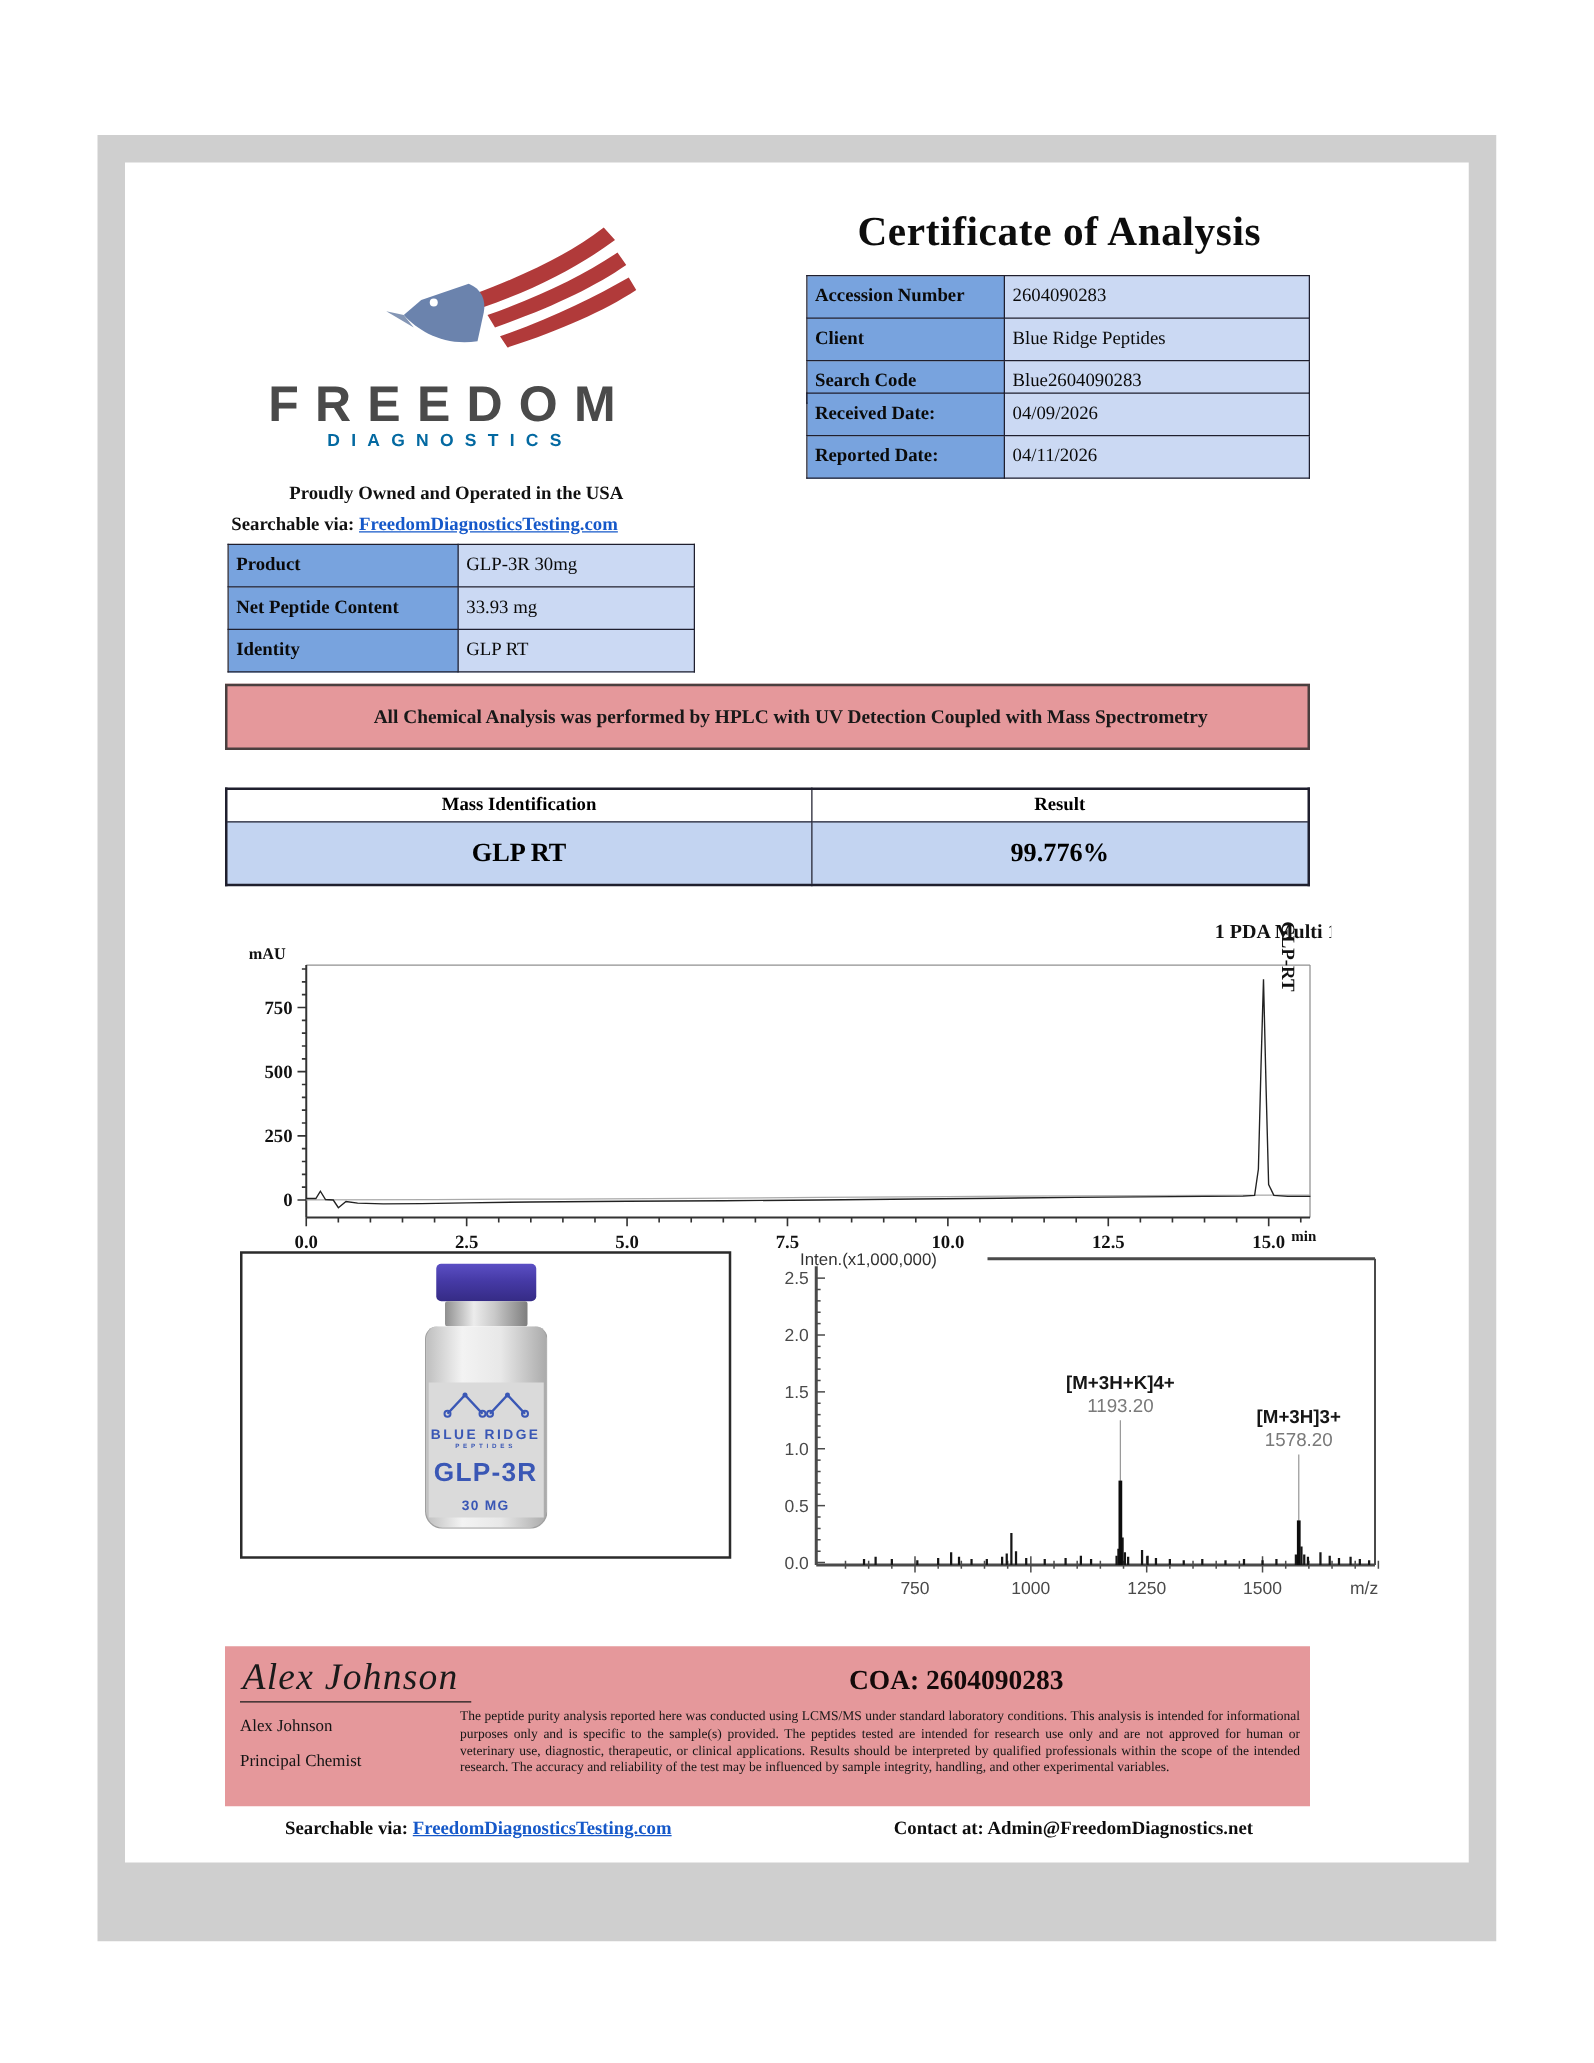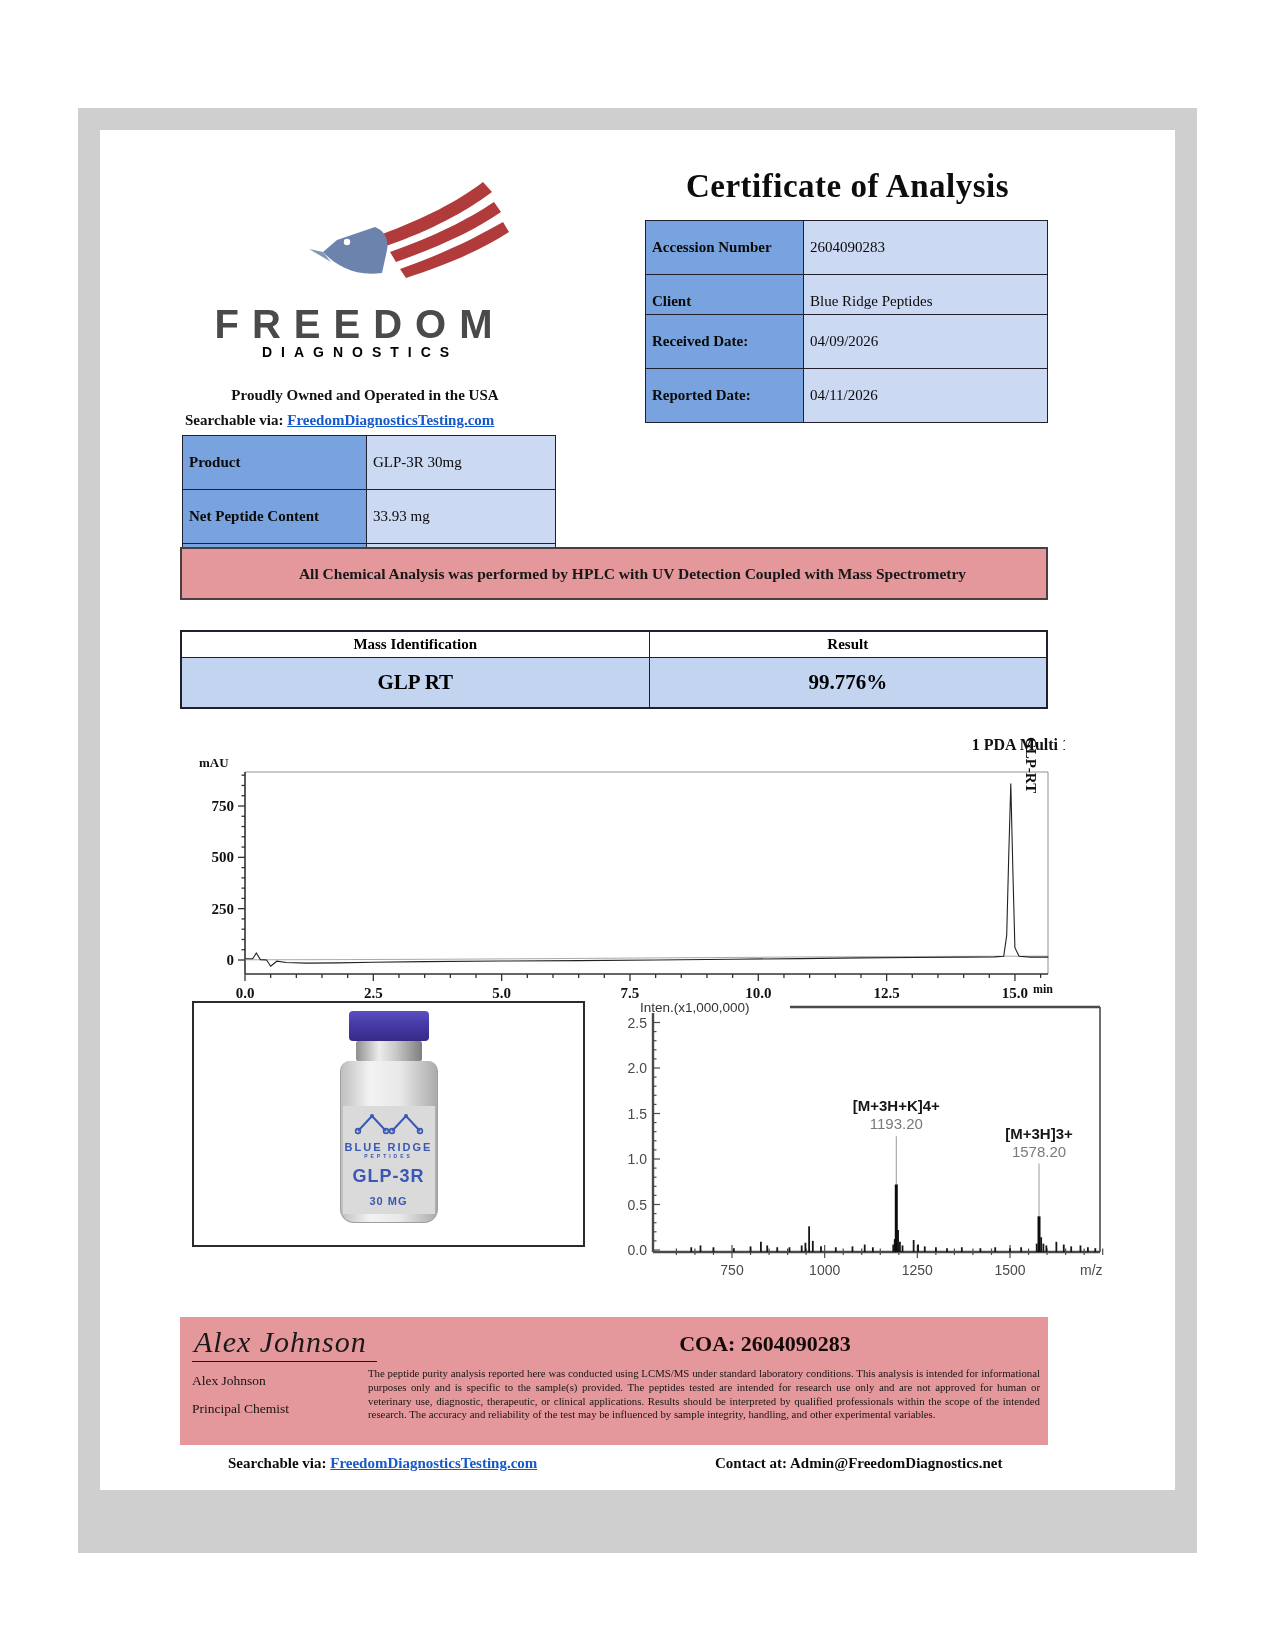--- a/index.html
+++ b/index.html
@@ -3,29 +3,29 @@
 <meta charset="utf-8">
 <style>
   * { margin:0; padding:0; box-sizing:border-box; }
   html,body { width:1275px; height:1650px; background:#ffffff; font-family:"Liberation Serif", serif; }
   .matte { position:absolute; left:78px; top:108px; width:1119px; height:1445px; background:#cfcfcf; }
   .sheet { position:absolute; left:100px; top:130px; width:1075px; height:1360px; background:#ffffff; }
   .abs { position:absolute; }
 
   
   .brand-name { font-family:"Liberation Sans", sans-serif; font-weight:bold; font-size:40px; letter-spacing:13px; color:#4a4a4a; text-align:center; }
-  .brand-sub  { font-family:"Liberation Sans", sans-serif; font-weight:bold; font-size:14px; letter-spacing:9px; color:#000000; text-align:center; }
+  .brand-sub  { font-family:"Liberation Sans", sans-serif; font-weight:bold; font-size:14px; letter-spacing:9px; color:#0369a1; text-align:center; }
   .tagline { font-weight:bold; font-size:15px; color:#111; text-align:center; }
   .searchline { font-weight:bold; font-size:15px; color:#111; }
   .searchline a { color:#1558c9; }
 
   .doc-title { font-size:33px; font-weight:bold; color:#0d0d0d; text-align:center; letter-spacing:0.5px; }
 
   table.coa { border-collapse:collapse; table-layout:fixed; }
-  table.coa td { border:1.5px solid #1f1f2e; font-size:15px; padding:18px 6px; height:16px; vertical-align:middle; }
+  table.coa td { border:1.5px solid #1f1f2e; font-size:15px; padding:8px 6px; height:16px; vertical-align:middle; }
   table.coa td.lbl { background:#78a3de; font-weight:bold; color:#0a0a0a; }
   table.coa td.val { background:#cbd9f3; color:#0a0a0a; }
 
   .banner { background:#e5989b; border:2px solid #4a3f3f; display:flex; align-items:center; justify-content:center;
             font-weight:bold; font-size:15.5px; color:#181818; text-align:center;padding-left:37px; }
 
   table.mass { border-collapse:collapse; table-layout:fixed; }
   table.mass td { border:1.5px solid #1f1f2e; text-align:center; vertical-align:middle; }
   table.mass tr.hdr td { background:#ffffff; font-weight:bold; font-size:15px; height:26px; }
   table.mass tr.dat td { background:#c3d4f1; font-weight:bold; font-size:21px; height:51px; }
@@ -33,21 +33,21 @@
   .vial-box { border:2px solid #2b2b2b; background:#fff; }
   .vial { position:absolute; left:50%; transform:translateX(-50%); top:8px; width:120px; }
   .vial-cap { width:80px; height:30px; margin:0 auto; border-radius:4px; background:linear-gradient(180deg,#5b4fc4 0%,#463aa6 45%,#352b85 100%); }
   .vial-crimp { width:66px; height:20px; margin:0 auto; background:linear-gradient(90deg,#8f8f8f,#ececec 35%,#c9c9c9 60%,#7e7e7e); border-radius:2px; }
   .vial-body { position:relative; width:98px; height:162px; margin:0 auto; border:1px solid #9f9f9f; border-top:none;
                border-radius:10px 10px 14px 14px; background:linear-gradient(90deg,#bfbfbf,#f3f3f3 30%,#e8e8e8 62%,#ababab); }
   .vial-label { position:absolute; left:2px; right:2px; bottom:8px; height:108px; background:#dadada; text-align:center;
                 color:#3a57b5; font-family:"Liberation Sans", sans-serif; }
   .vl-brand { font-size:11px; font-weight:bold; letter-spacing:2px; margin-top:2px; }
   .vl-sub { font-size:5px; font-weight:bold; letter-spacing:3px; }
-  .vl-prod { font-size:18px; font-weight:bold; letter-spacing:1px; margin-top:7px; }
+  .vl-prod { font-size:21px; font-weight:bold; letter-spacing:1px; margin-top:7px; }
   .vl-dose { font-size:11px; font-weight:bold; letter-spacing:1px; margin-top:8px; }
 
   .footer-banner { background:#e5989b;padding-left:32px; }
   .signature { font-style:italic; font-size:30px; color:#1a1a1a; border-bottom:1.5px solid #1a1a1a; display:inline-block; padding:0 10px 2px 2px; letter-spacing:1px; }
   .coa-line { font-weight:bold; font-size:22px; color:#140a0a; text-align:center; }
   .sig-name { font-size:13.5px; color:#141414; }
   .disclaimer { font-size:10.8px; line-height:13.8px; color:#161616; text-align:justify; }
   .bottomline { font-weight:bold; font-size:15px; color:#0d0d0d; }
   .bottomline a { color:#1558c9; }
 

